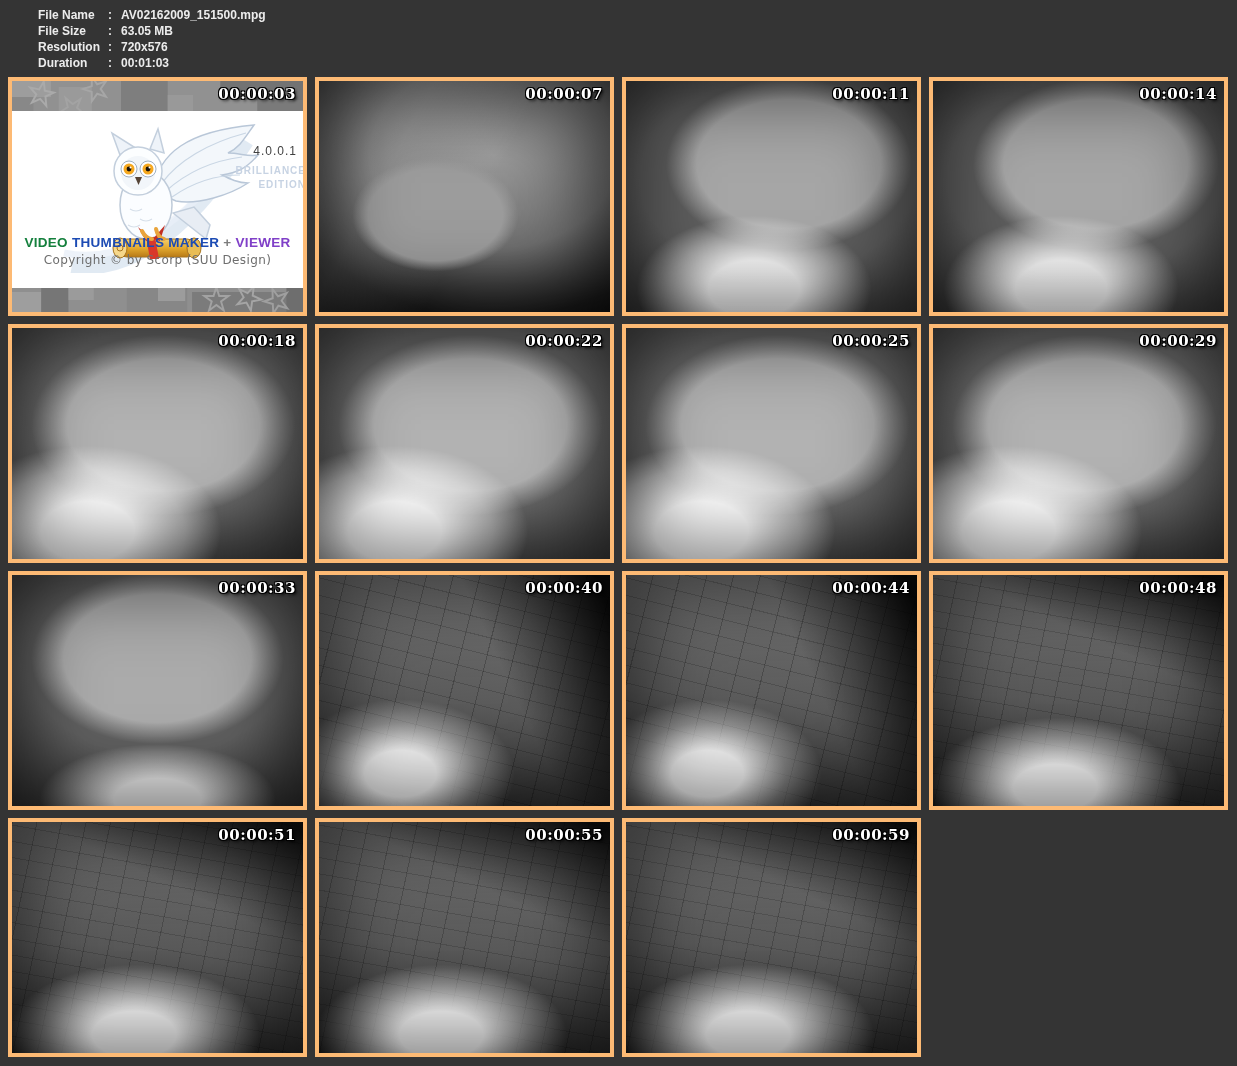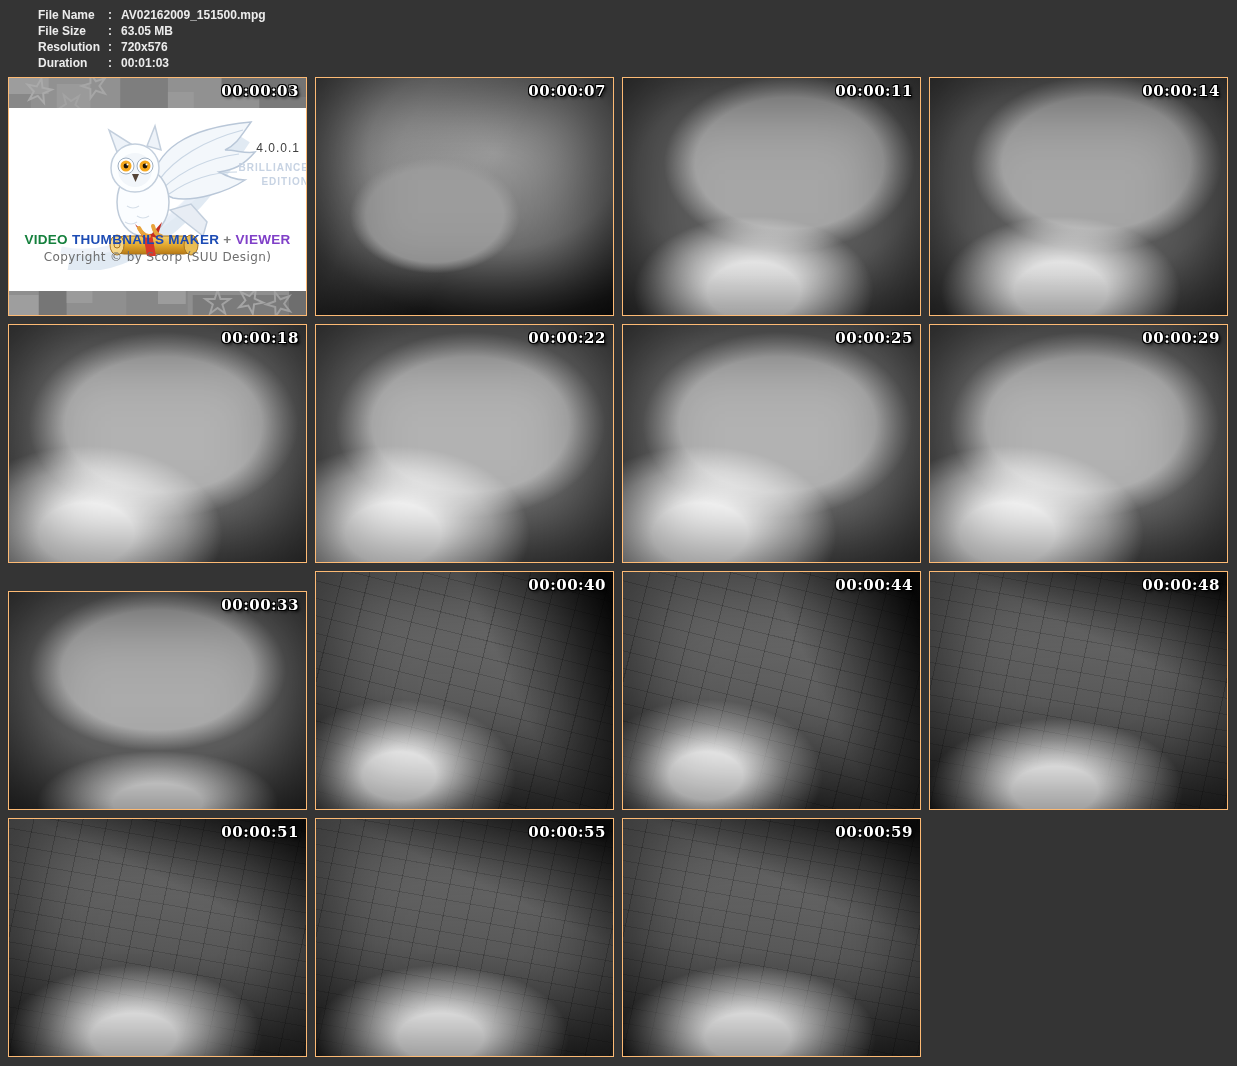--- a/index.html
+++ b/index.html
@@ -10,21 +10,21 @@
   
   .meta{position:absolute;top:7px;left:10px;color:#ececec;font-size:12px;font-weight:bold;line-height:16px;margin-left:28px;}
   .meta-row{white-space:nowrap;}
   .meta-label{display:inline-block;width:70px;}
   .meta-sep{display:inline-block;width:13px;}
   
   .grid{
     position:absolute;top:77px;left:8px;width:1220px;height:980px;
     display:grid;grid-template-columns:repeat(4,1fr);grid-template-rows:repeat(4,1fr);gap:8px;
   }
-  .cell{position:relative;border:1px solid #fdba74;overflow:hidden;background:#000;box-sizing:border-box;}
+  .cell{position:relative;border:4px solid #fdba74;overflow:hidden;background:#000;box-sizing:border-box;}
   .ts{
     position:absolute;top:4px;right:7px;z-index:5;
     font-family:"DejaVu Serif",serif;font-weight:bold;font-size:15px;letter-spacing:.5px;color:#ffffff;
     text-shadow:-1px -1px 0 #000,1px -1px 0 #000,-1px 1px 0 #000,1px 1px 0 #000,2px 2px 3px rgba(0,0,0,.9);
   }
   .frame::after{content:"";position:absolute;inset:0;box-shadow:inset 0 0 70px 18px rgba(0,0,0,.5);pointer-events:none;}
   
   .v1{background:
     radial-gradient(42% 36% at 40% 58%, #9c9c9c 0 55%, rgba(0,0,0,0) 68%),
     linear-gradient(118deg, rgba(255,255,255,.18) 28%, rgba(255,255,255,0) 55%),
@@ -33,21 +33,21 @@
     radial-gradient(56% 44% at 44% 90%, rgba(255,255,255,.95) 0 28%, rgba(255,255,255,.45) 52%, rgba(255,255,255,0) 72%),
     radial-gradient(66% 58% at 56% 36%, #a6a6a6 0 48%, rgba(0,0,0,0) 64%),
     radial-gradient(135% 120% at 52% 42%, #5e5e5e 35%, #171717 80%, #000 100%); padding-left: 28px;}
   .v3{background:
     radial-gradient(62% 50% at 26% 88%, #ffffff 0 26%, rgba(255,255,255,.5) 54%, rgba(255,255,255,0) 74%),
     radial-gradient(72% 62% at 52% 42%, #b2b2b2 0 46%, rgba(0,0,0,0) 63%),
     radial-gradient(140% 125% at 52% 40%, #686868 32%, #1a1a1a 80%, #000 100%);}
   .v4{background:
     radial-gradient(58% 34% at 50% 97%, #ededed 0 26%, rgba(255,255,255,.35) 52%, rgba(255,255,255,0) 70%),
     radial-gradient(70% 60% at 50% 36%, #ababab 0 46%, rgba(0,0,0,0) 62%),
-    radial-gradient(135% 120% at 50% 38%, #606060 33%, #121212 82%, #000 100%); margin-top: 20px;}
+    radial-gradient(135% 120% at 50% 38%, #606060 33%, #121212 82%, #000 100%);}
   .v5{background:
     radial-gradient(56% 46% at 28% 86%, #f2f2f2 0 22%, rgba(255,255,255,.35) 48%, rgba(255,255,255,0) 70%),
     linear-gradient(245deg, rgba(0,0,0,.9) 4%, rgba(0,0,0,0) 38%),
     repeating-linear-gradient(104deg, rgba(0,0,0,.22) 0 1px, rgba(0,0,0,0) 1px 26px),
     repeating-linear-gradient(14deg, rgba(0,0,0,.16) 0 1px, rgba(0,0,0,0) 1px 17px),
     linear-gradient(188deg, #787878 0%, #5a5a5a 55%, #232323 100%);}
   .v6{background:
     radial-gradient(60% 42% at 42% 92%, #f5f5f5 0 24%, rgba(255,255,255,.4) 50%, rgba(255,255,255,0) 72%),
     linear-gradient(205deg, rgba(0,0,0,.85) 3%, rgba(0,0,0,0) 34%),
     repeating-linear-gradient(102deg, rgba(0,0,0,.2) 0 1px, rgba(0,0,0,0) 1px 24px),

